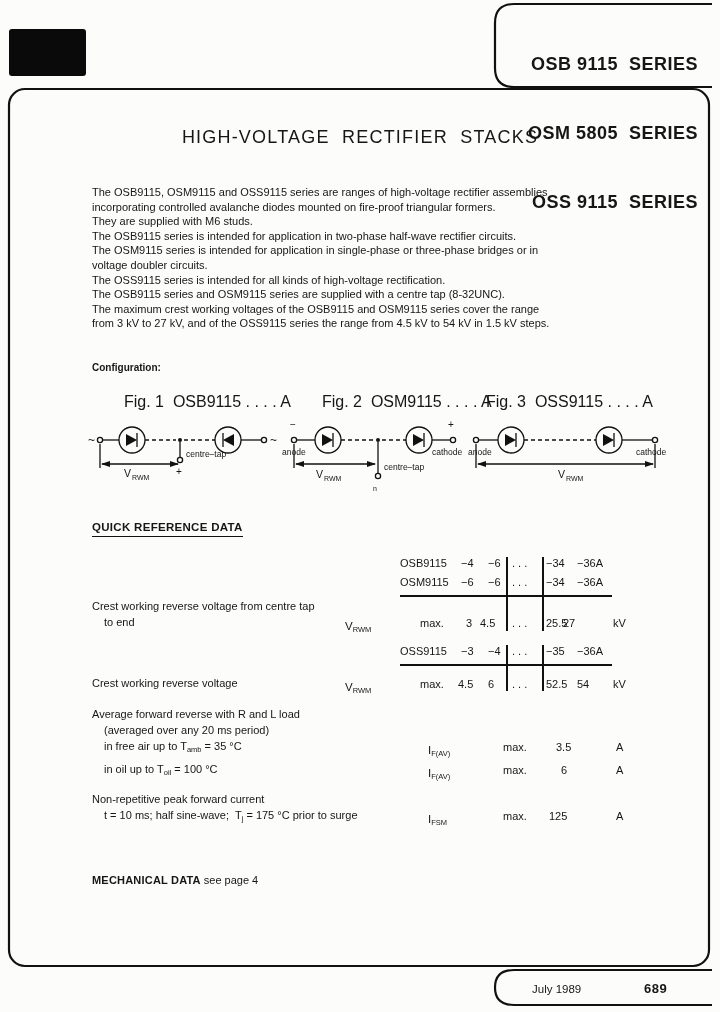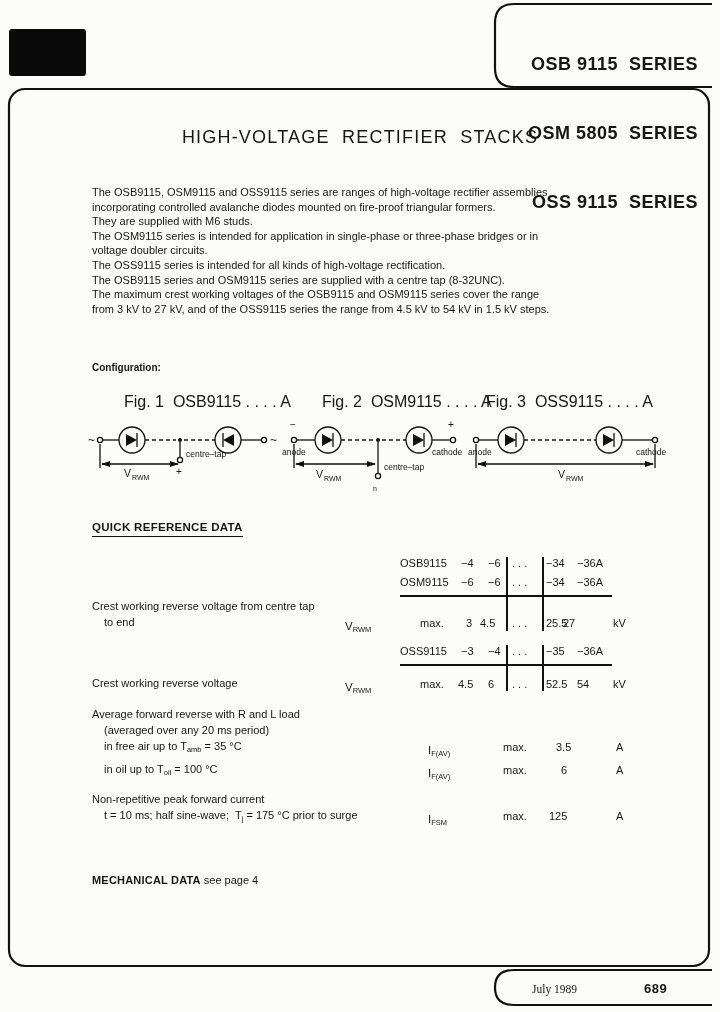--- a/index.html
+++ b/index.html
@@ -12,21 +12,21 @@
   .cfg{font-size:10px;font-weight:bold;}
   .cap{font-size:16px;white-space:pre;}
   .qrdh{font-size:11.5px;font-weight:bold;letter-spacing:.3px;border-bottom:1.6px solid #111;padding-bottom:3px;}
   .t{font-size:11px;white-space:pre;}
   .sym{font-size:11.5px;}
   .ss{font-size:7.5px;vertical-align:-2px;}
   .vbar{width:1.6px;background:#111;}
   .hbar{height:1.6px;background:#111;}
   .mech{font-size:11px;}
   .mech b{letter-spacing:.2px;}
-  .ftdate{font-size:11.5px;font-family:Liberation Serif, serif;}
+  .ftdate{font-size:11.5px;}
   .ftpage{font-size:13px;font-weight:bold;letter-spacing:.5px;}
   svg text{font-family:"Liberation Sans",sans-serif;fill:#161616;}
   .figtxt{font-size:8.5px;}
   .tld{font-size:12px;}
   .pm{font-size:10px;}
   .vsym{font-size:10.5px;}
   .vsub{font-size:7px;}
   .ntxt{font-size:7px;}
 </style>
 </head>
@@ -46,20 +46,21 @@
     <div>OSM 5805  SERIES</div>
     <div>OSS 9115  SERIES</div>
   </div>
 
   <div class="abs title" style="left:0;top:127px">HIGH-VOLTAGE  RECTIFIER  STACKS</div>
 
   <div class="abs intro" style="left:92px;top:185px">
     <div>The OSB9115, OSM9115 and OSS9115 series are ranges of high-voltage rectifier assemblies</div>
     <div>incorporating controlled avalanche diodes mounted on fire-proof triangular formers.</div>
     <div>They are supplied with M6 studs.</div>
+    <div>The OSB9115 series is intended for application in two-phase half-wave rectifier circuits.</div>
     <div>The OSM9115 series is intended for application in single-phase or three-phase bridges or in</div>
     <div>voltage doubler circuits.</div>
     <div>The OSS9115 series is intended for all kinds of high-voltage rectification.</div>
     <div>The OSB9115 series and OSM9115 series are supplied with a centre tap (8-32UNC).</div>
     <div>The maximum crest working voltages of the OSB9115 and OSM9115 series cover the range</div>
     <div>from 3 kV to 27 kV, and of the OSS9115 series the range from 4.5 kV to 54 kV in 1.5 kV steps.</div>
   </div>
 
   <div class="abs cfg" style="left:92px;top:362px">Configuration:</div>
 

